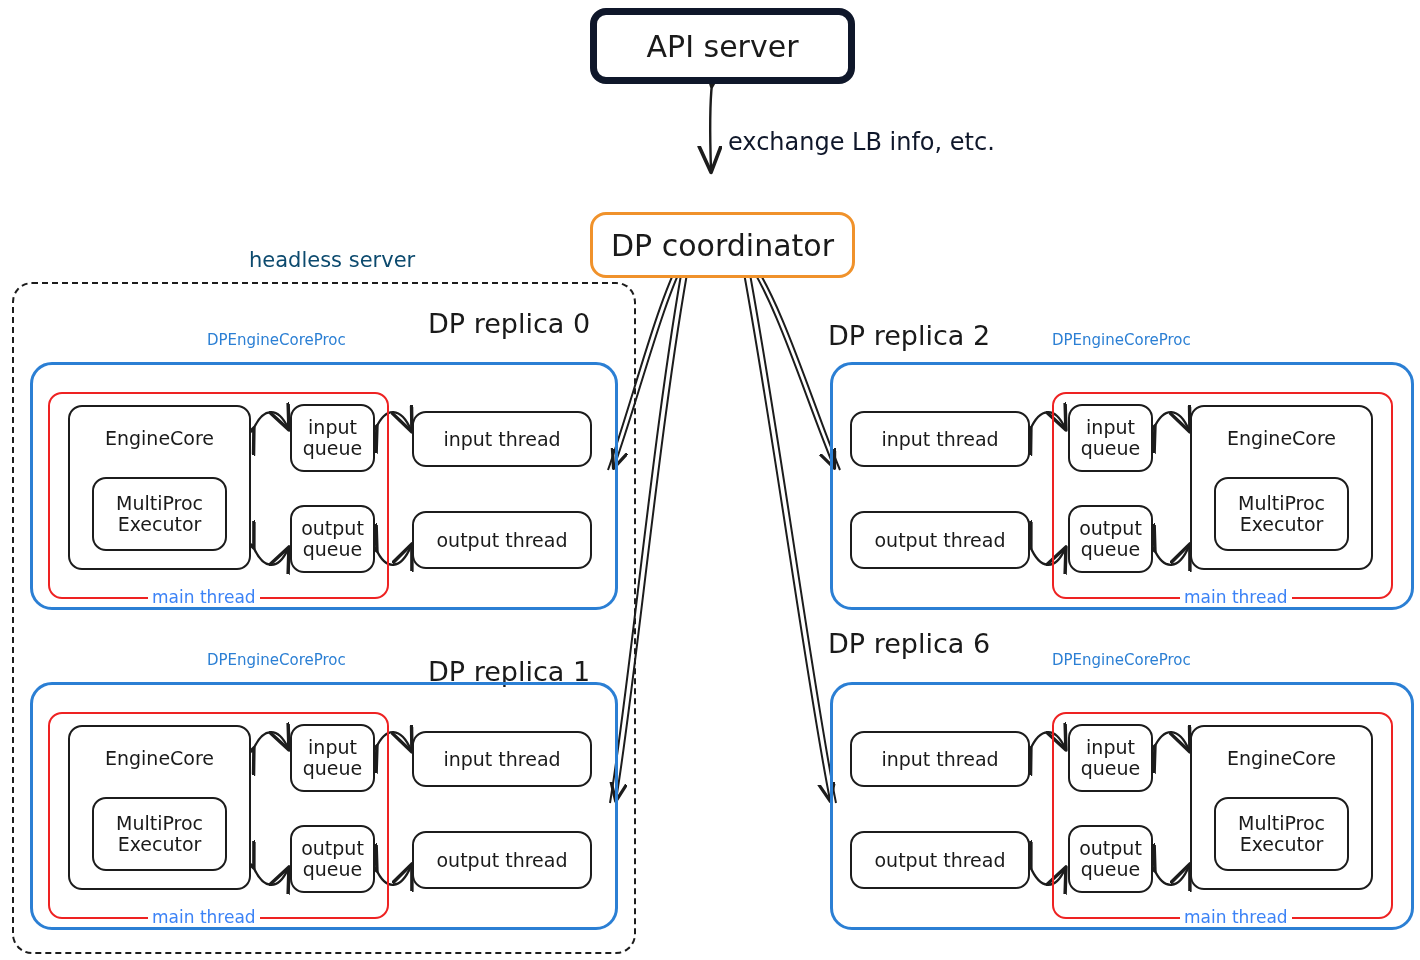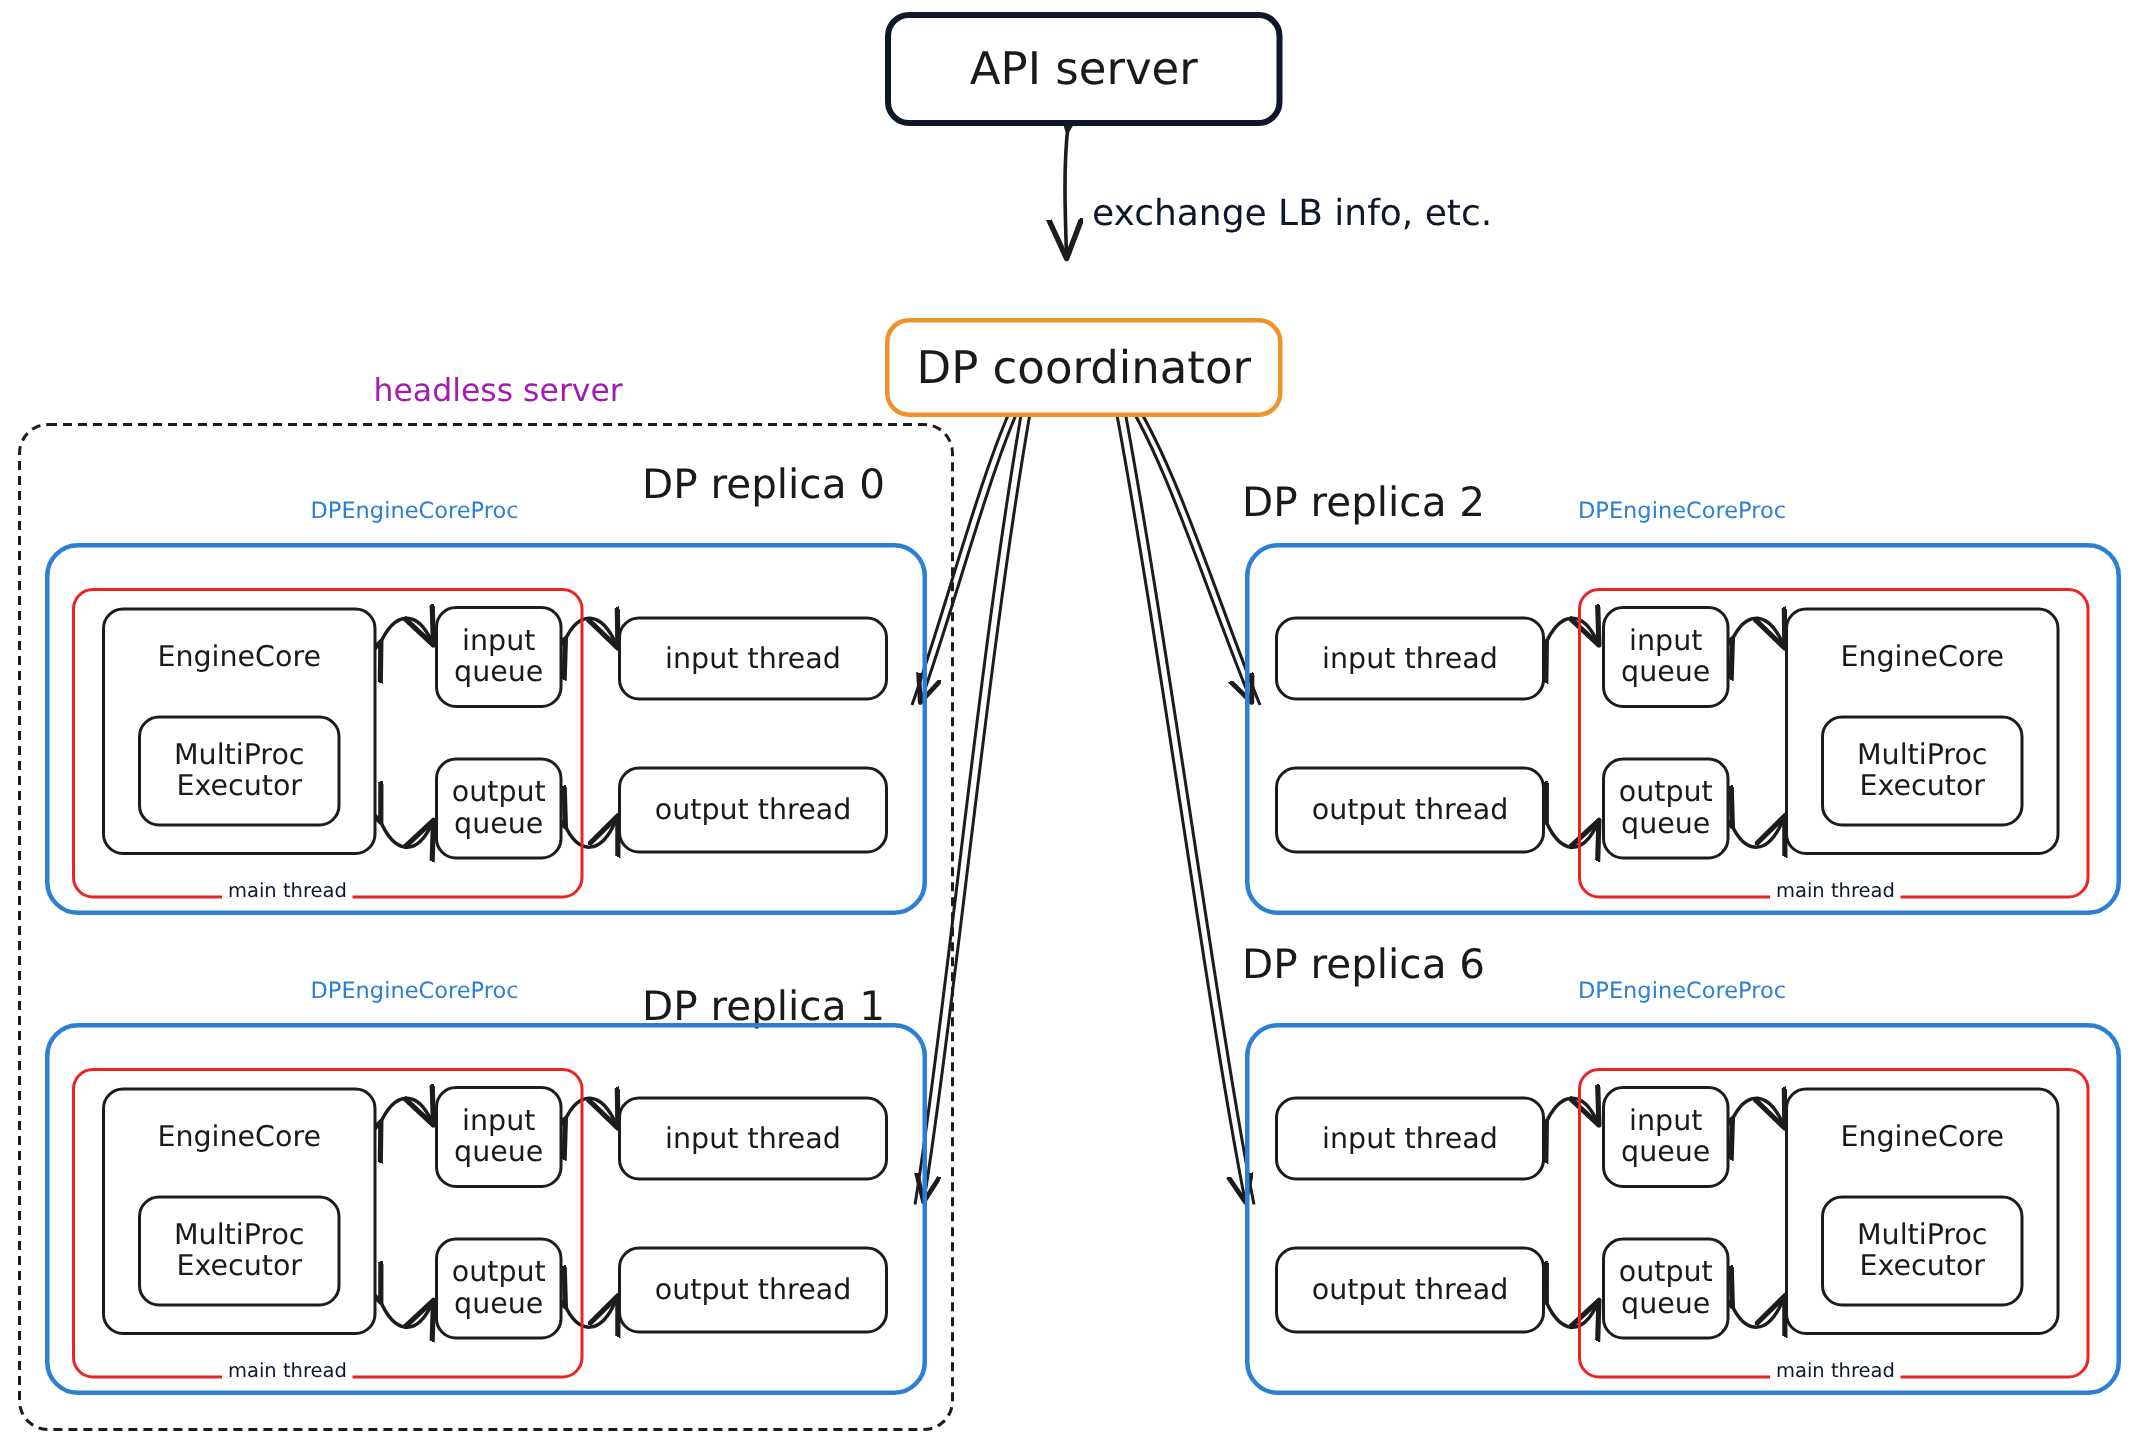--- a/index.html
+++ b/index.html
@@ -9,34 +9,34 @@
     color:#1a1a1a;
   }
   #canvas{position:absolute;left:0;top:0;width:1420px;height:960px;}
   .svg-layer{position:absolute;left:0;top:0;width:1420px;height:960px;pointer-events:none;}
 
   .node{position:absolute;box-sizing:border-box;display:flex;align-items:center;justify-content:center;
         text-align:center;background:#ffffff;}
 
   
   .box-black{border:2.5px solid #1c1c1c;border-radius:14px;}
-  .box-green{border:4px solid #0f172a;border-radius:16px;}
+  .box-green{border:7px solid #0f172a;border-radius:16px;}
   .box-orange{border:3px solid #f0922b;border-radius:16px;}
   .box-blue{border:3px solid #2b7fd4;border-radius:22px;}
   .box-red{border:2.5px solid #ee2222;border-radius:14px;background:transparent;}
   .box-dashed{border:2.5px dashed #1c1c1c;border-radius:20px;background:transparent;}
 
   .t-big{font-size:30px;}
   .t-small{font-size:19px;}
 
   .label{position:absolute;background:transparent;white-space:nowrap;}
   .label-plain{color:#1a1a1a;font-size:27px;}
   .label-blue{color:#2b7fd4;font-size:15px;}
-  .label-red{color:#0f172a;font-size:13px;background:#ffffff;padding:0 4px;}
-  .label-head{color:#a21caf;font-size:21px;}
+  .label-red{color:#3b82f6;font-size:17px;background:#ffffff;padding:0 4px;}
+  .label-head{color:#0c4a6e;font-size:21px;}
   .label-edge{color:#0f172a;font-size:24px;}
 
   .stacked{line-height:1.12;}
 </style>
 </head>
 <body>
 
 <div id="canvas">
 
   <svg class="svg-layer" viewBox="0 0 1420 960">

